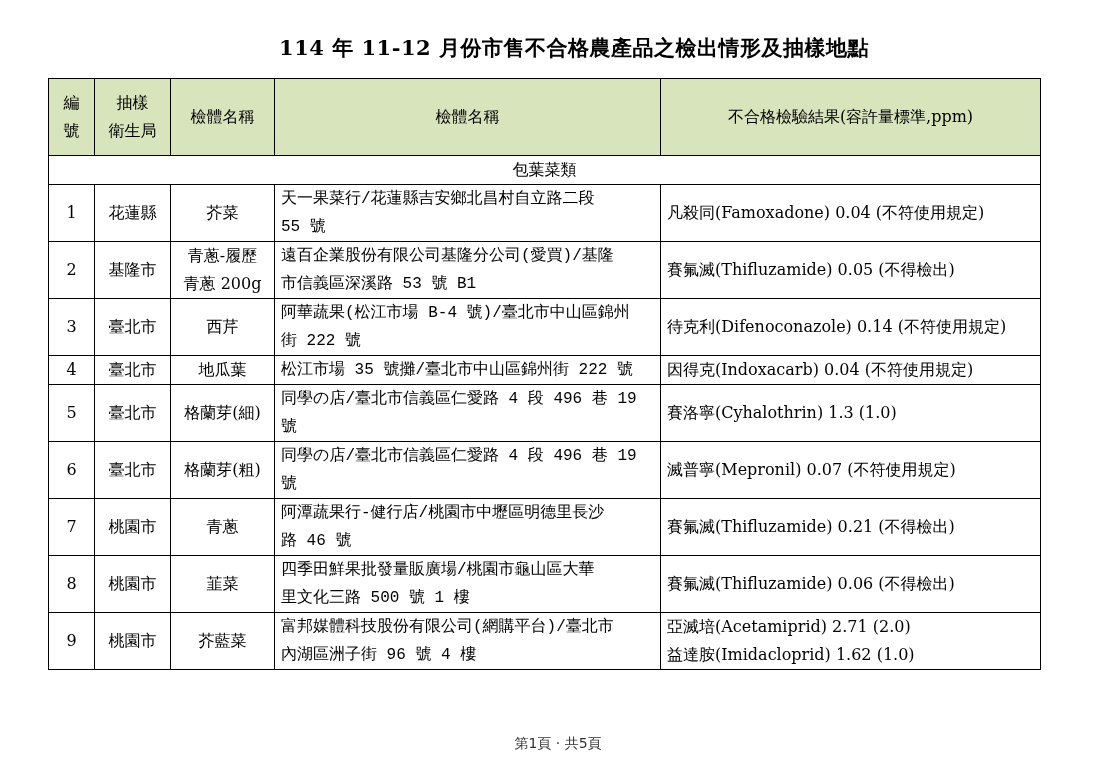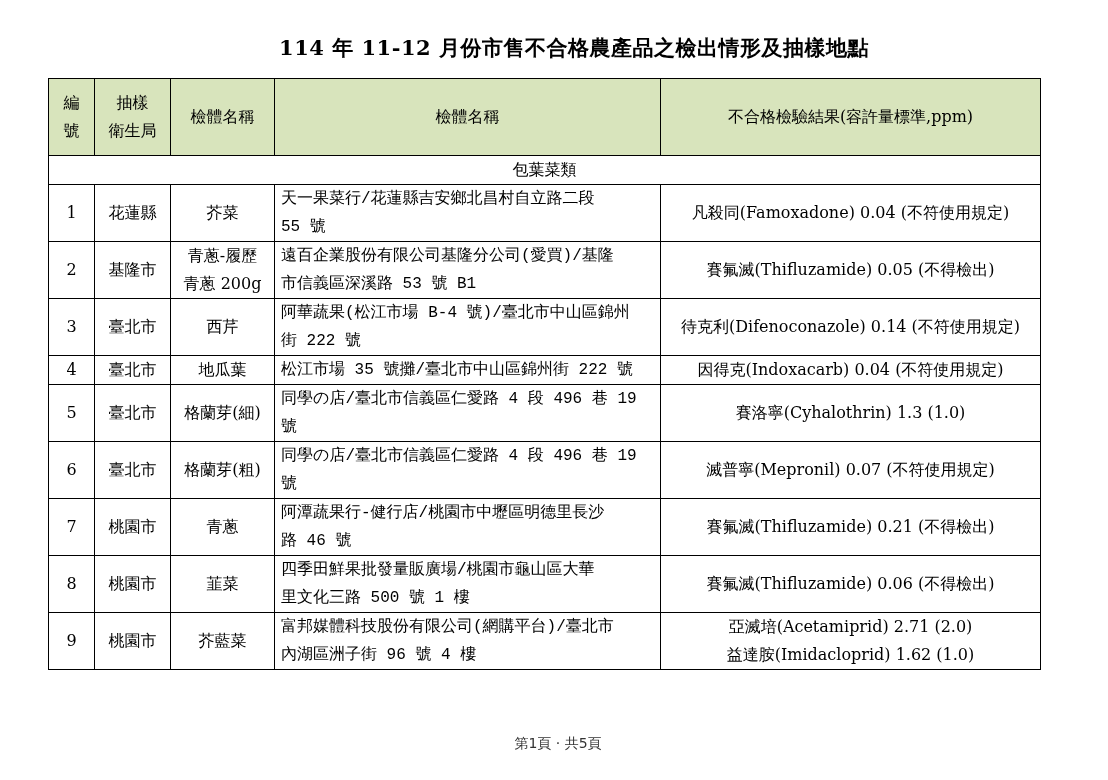--- a/index.html
+++ b/index.html
@@ -25,21 +25,21 @@
     }
     table.report thead th {
       background: #d8e4bc; text-align: center; height: 76px; padding: 0 4px;
     }
     .cat td {
       text-align: center; font-weight: bold; height: 28px; line-height: 26px; margin-top: 20px;
     }
     .c-no { text-align: center; }
     .c-center { text-align: center; }
     .c-loc { text-align: left; font-family: Liberation Mono, monospace; }
-    .c-res { text-align: center; }
+    .c-res { text-align: left; }
     .footer {
       position: absolute; left: 4px; top: 735px; width: 1108px; text-align: center;
       font-family: "DejaVu Sans", sans-serif; font-size: 14px; color: #333;
     }
     .line { display: block; }
   </style>
 </head>
 <body>
 
 <div class="title">114 年 11-12 月份市售不合格農產品之檢出情形及抽樣地點</div>

